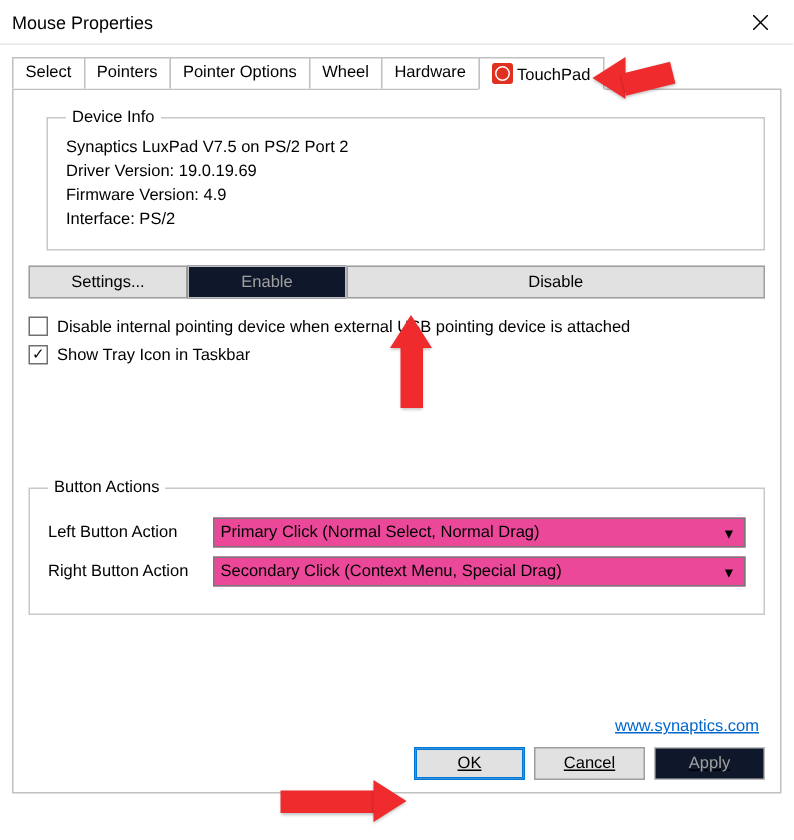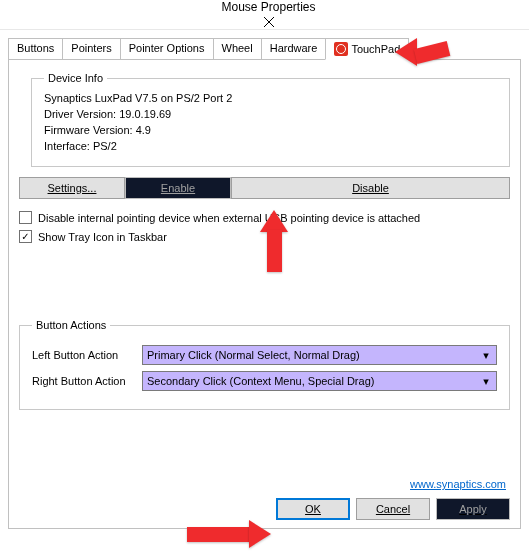--- a/index.html
+++ b/index.html
@@ -13,21 +13,20 @@
     position: relative;
   }
   .titlebar {
     height: 30px;
     display: flex;
     align-items: center;
     justify-content: space-between;
     padding-left: 8px;
     background: #fff;
     border-bottom: 1px solid #e8e8e8;
-    flex-direction: column;
   }
   .titlebar .title { font-size: 12px; }
   .close-btn {
     width: 44px;
     height: 30px;
     display: flex;
     align-items: center;
     justify-content: center;
     cursor: pointer;
   }
@@ -89,21 +88,20 @@
   .info-line { line-height: 16px; }
   .btn-row {
     display: flex;
     gap: 0;
     margin-bottom: 12px;
   }
   .btn-row .win-btn {
     flex: 0 0 auto;
     width: 106px;
     height: 22px;
-    text-decoration: underline;
   }
   .btn-row .win-btn:last-child { flex: 1; }
   .win-btn {
     border: 1px solid #9e9e9e;
     background: #e1e1e1;
     font-size: 11px;
     font-family: inherit;
     height: 22px;
     cursor: pointer;
     padding: 0 10px;
@@ -143,21 +141,21 @@
   .action-row {
     display: flex;
     align-items: center;
     margin: 6px 0;
   }
   .action-label { width: 110px; }
   .win-select {
     flex: 1;
     height: 20px;
     border: 1px solid #7a7a7a;
-    background: #c4b5fd;
+    background: #ec4899;
     display: flex;
     align-items: center;
     justify-content: space-between;
     padding: 0 2px 0 4px;
     cursor: pointer;
     font-size: 11px;
   }
   .win-select .arrow {
     width: 16px;
     text-align: center;
@@ -218,21 +216,21 @@
   <span class="title">Mouse Properties</span>
   <div class="close-btn">
     <svg viewBox="0 0 10 10">
       <line x1="0" y1="0" x2="10" y2="10" stroke="#000" stroke-width="1"></line>
       <line x1="10" y1="0" x2="0" y2="10" stroke="#000" stroke-width="1"></line>
     </svg>
   </div>
 </div>
 
 <div class="tabs">
-  <div class="tab">Buttons</div>
+  <div class="tab">Select</div>
   <div class="tab">Pointers</div>
   <div class="tab">Pointer Options</div>
   <div class="tab">Wheel</div>
   <div class="tab">Hardware</div>
   <div class="tab active">
     <span class="icon"></span><span>TouchPad</span>
   </div>
 </div>
 
 <div class="panel">

